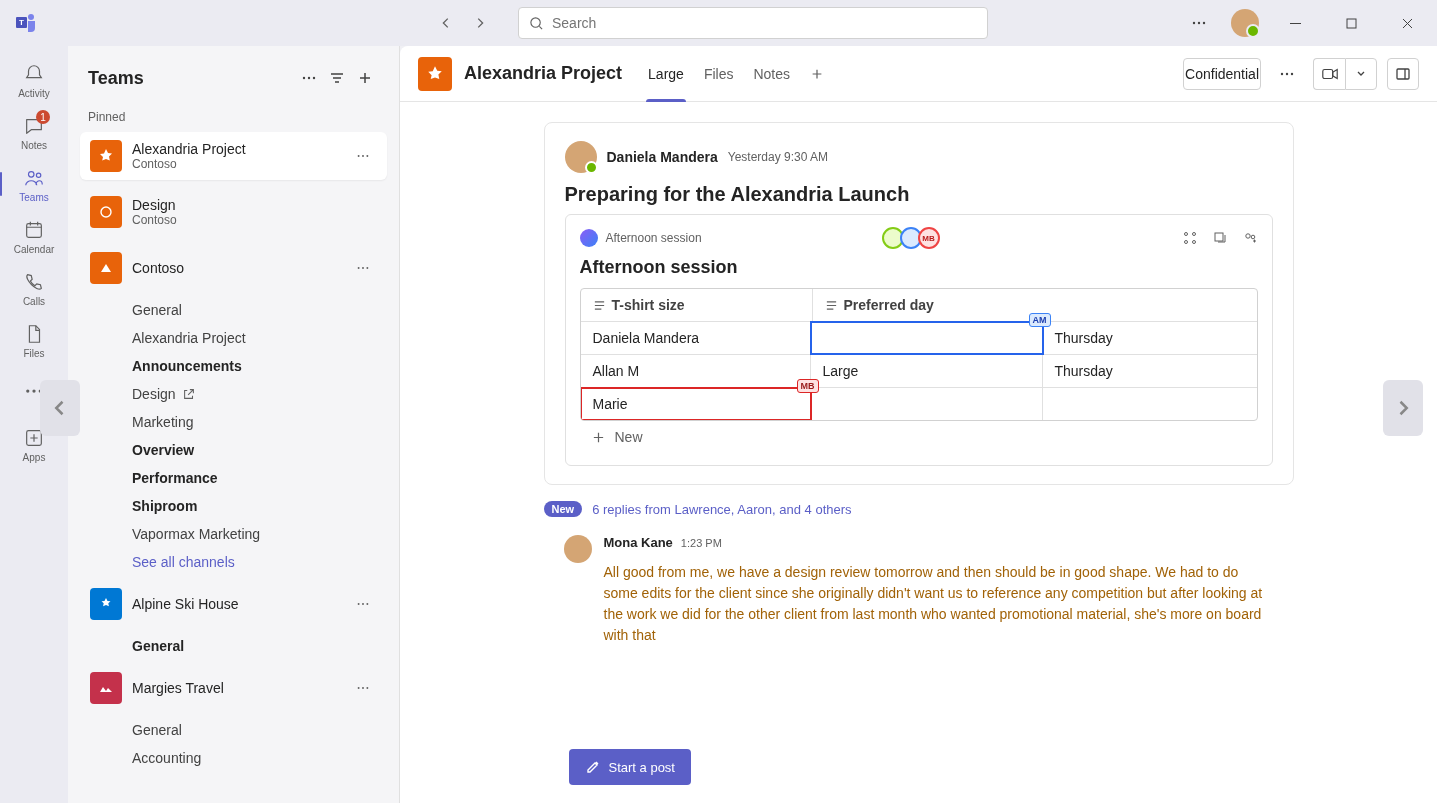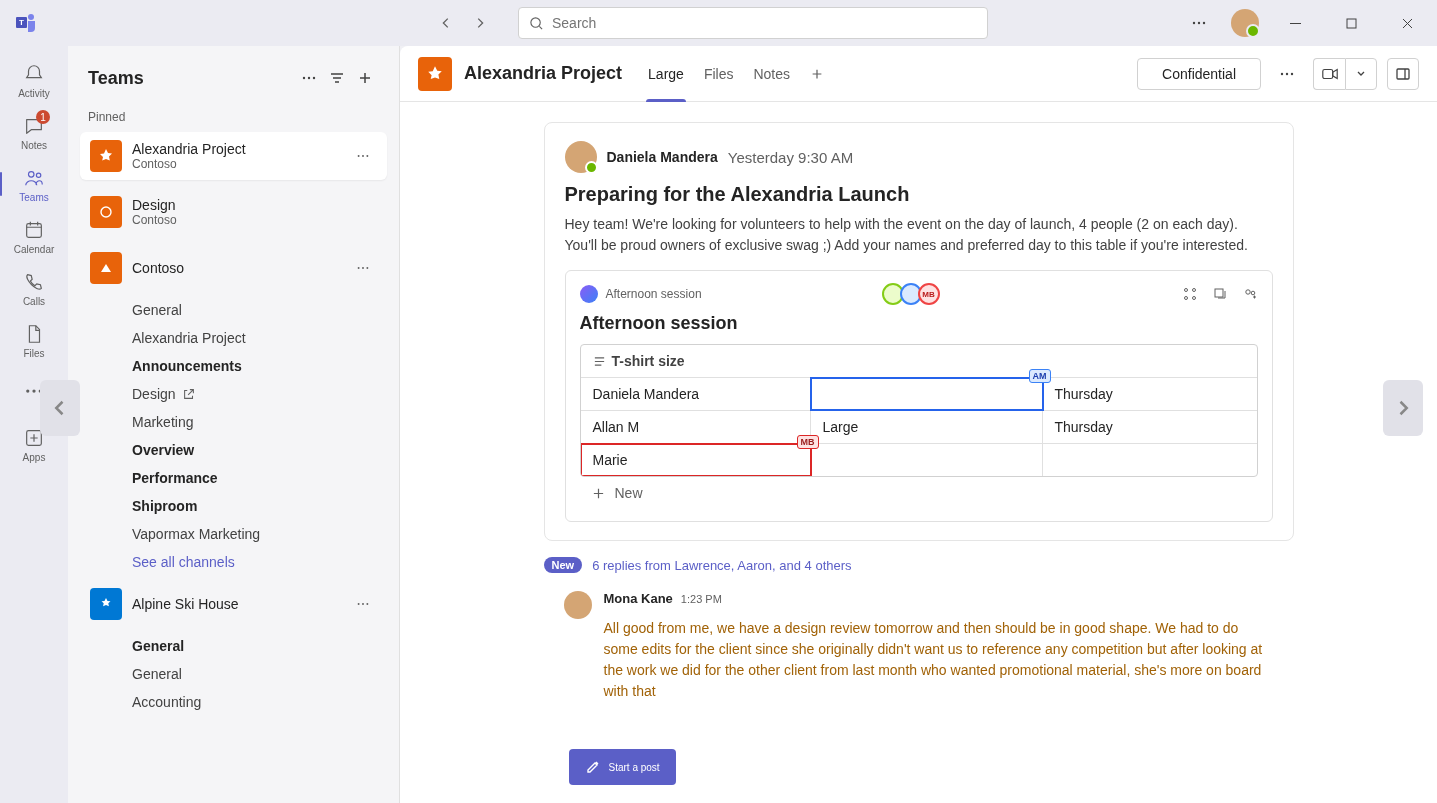--- a/index.html
+++ b/index.html
@@ -43,33 +43,33 @@
 .channel.link{color:#5b5fc7}
 .channel .ext-icon{margin-left:6px;color:#616161}
 .main{flex:1;background:#fff;display:flex;flex-direction:column;border-radius:8px 0 0 0;position:relative}
 .chan-header{height:56px;display:flex;align-items:center;padding:0 18px;border-bottom:1px solid #e5e5e5}
 .chan-icon{width:34px;height:34px;border-radius:4px;background:#e8630a;display:flex;align-items:center;justify-content:center;margin-right:12px}
 .chan-title{font-size:18px;font-weight:700;color:#242424;margin-right:16px}
 .tab{font-size:14px;color:#616161;padding:0 10px;height:56px;display:flex;align-items:center;cursor:pointer;position:relative}
 .tab.active{color:#242424;font-weight:400}
 .tab.active::after{content:"";position:absolute;bottom:0;left:8px;right:8px;height:3px;background:#5b5fc7;border-radius:3px 3px 0 0}
 .hdr-right{margin-left:auto;display:flex;align-items:center;gap:10px}
-.btn-outline{height:32px;padding:0 24px;border:1px solid #d1d1d1;border-radius:4px;background:#fff;font-size:14px;color:#242424;cursor:pointer}
+.btn-outline{height:32px;padding:0 1px;border:1px solid #d1d1d1;border-radius:4px;background:#fff;font-size:14px;color:#242424;cursor:pointer}
 .icon-btn{width:32px;height:32px;display:flex;align-items:center;justify-content:center;border:1px solid #d1d1d1;border-radius:4px;cursor:pointer;color:#424242}
 .icon-btn.borderless{border:none}
 .meet-group{display:flex}
 .meet-group .icon-btn:first-child{border-radius:4px 0 0 4px;border-right:none}
 .meet-group .icon-btn:last-child{border-radius:0 4px 4px 0}
 .thread-area{flex:1;overflow-y:auto;padding:20px 60px 80px;display:flex;flex-direction:column;align-items:center}
 .post{width:750px;background:#fff;border:1px solid #e5e5e5;border-radius:8px;padding:18px 20px;margin-bottom:16px}
 .post-hdr{display:flex;align-items:center;gap:10px;margin-bottom:10px}
 .post-avatar{width:32px;height:32px;border-radius:50%;background:#d4a574;position:relative;flex-shrink:0}
 .post-avatar::after{content:"";position:absolute;bottom:-1px;right:-1px;width:9px;height:9px;background:#6bb700;border:2px solid #fff;border-radius:50%}
 .post-author{font-size:14px;font-weight:600;color:#242424}
-.post-time{font-size:15px;color:#616161}
+.post-time{font-size:12px;color:#616161}
 .post-title{font-size:20px;font-weight:700;color:#242424;margin:6px 0 8px}
 .post-body{font-size:14px;color:#424242;line-height:1.5;margin-bottom:14px}
 .loop-card{border:1px solid #e0e0e0;border-radius:6px;padding:12px 14px}
 .loop-hdr{display:flex;align-items:center;margin-bottom:8px}
 .loop-logo{width:18px;height:18px;border-radius:50%;background:linear-gradient(135deg,#8b5cf6,#3b82f6);margin-right:8px}
 .loop-label{font-size:12px;color:#616161;flex:0 0 auto}
 .presence-stack{display:flex;gap:-4px;margin-left:180px}
 .presence-dot{width:22px;height:22px;border-radius:50%;border:2px solid #fff;position:relative}
 .p1{background:#ecfccb;border-color:#84cc16}
 .p2{background:#dbeafe;border-color:#3b82f6;margin-left:-4px}
@@ -96,21 +96,21 @@
 .new-pill{background:#5b5fc7;color:#fff;font-size:11px;padding:2px 8px;border-radius:10px;font-weight:600}
 .reply-link{font-size:13px;color:#5b5fc7;cursor:pointer}
 .reply{width:750px;display:flex;gap:12px;padding:8px 20px}
 .reply-avatar{width:28px;height:28px;border-radius:50%;background:#d4a574;flex-shrink:0}
 .reply-content{flex:1}
 .reply-hdr{display:flex;align-items:center;gap:8px;margin-bottom:12px}
 .reply-author{font-size:13px;font-weight:600;color:#242424}
 .reply-time{font-size:11px;color:#616161}
 .reply-body{font-size:14px;color:#a16207;line-height:1.5}
 .compose{position:absolute;bottom:18px;left:50%;transform:translateX(-350px)}
-.start-post{height:36px;padding:12px 16px;background:#5b5fc7;color:#fff;border:none;border-radius:4px;font-size:10px;display:flex;align-items:center;gap:8px;cursor:pointer}
+.start-post{height:36px;padding:12px 16px;background:#5b5fc7;color:#fff;border:none;border-radius:4px;font-size:13px;display:flex;align-items:center;gap:8px;cursor:pointer}
 .nav-float{position:absolute;width:40px;height:56px;background:#e1e1e8;border-radius:6px;display:flex;align-items:center;justify-content:center;color:#616161;cursor:pointer;top:380px}
 .nav-float.left{left:40px}
 .nav-float.right{right:14px}
 svg{display:block}
 .ch-icon{color:#616161}
 </style>
 </head>
 <body>
 
 <div class="titlebar">
@@ -338,20 +338,35 @@
       <div class="sb-hdr-btn">
           <svg width="14" height="14" viewBox="0 0 16 16">
             <circle cx="3" cy="8" r="1.1" fill="#616161"></circle>
             <circle cx="8" cy="8" r="1.1" fill="#616161"></circle>
             <circle cx="13" cy="8" r="1.1" fill="#616161"></circle>
           </svg>
         </div>
     </div>
     <div class="channel bold">General</div>
 
+    <div class="team-row">
+      <div class="team-icon red">
+          <svg width="16" height="16" viewBox="0 0 16 16">
+            <path d="M2 12l3-5 3 4 2-3 4 4z" fill="#fff"></path>
+          </svg>
+        </div>
+      <div class="pinned-name">Margies Travel</div>
+      <div class="sb-hdr-btn">
+          <svg width="14" height="14" viewBox="0 0 16 16">
+            <circle cx="3" cy="8" r="1.1" fill="#616161"></circle>
+            <circle cx="8" cy="8" r="1.1" fill="#616161"></circle>
+            <circle cx="13" cy="8" r="1.1" fill="#616161"></circle>
+          </svg>
+        </div>
+    </div>
     <div class="channel">General</div>
     <div class="channel">Accounting</div>
   </div>
 
   <div class="main">
     <div class="chan-header">
       <div class="chan-icon">
           <svg width="18" height="18" viewBox="0 0 16 16">
             <path d="M8 1l2 4 4 .5-3 3 .8 4L8 11l-3.8 1.5L5 9 2 6l4-.5z" fill="#fff"></path>
           </svg>
@@ -397,21 +412,20 @@
     </div>
 
     <div class="thread-area">
       <div class="post">
         <div class="post-hdr">
           <div class="post-avatar"></div>
           <span class="post-author">Daniela Mandera</span>
           <span class="post-time">Yesterday 9:30 AM</span>
         </div>
         <div class="post-title">Preparing for the Alexandria Launch</div>
-        <div class="post-body">Hey team! We're looking for volunteers to help with the event on the day of launch, 4 people (2 on each day). You'll be proud owners of exclusive swag ;) Add your names and preferred day to this table if you're interested.</div>
 
         <div class="loop-card">
           <div class="loop-hdr">
             <div class="loop-logo"></div>
             <div class="loop-label">Afternoon session</div>
             <div class="presence-stack">
               <div class="presence-dot p1"></div>
               <div class="presence-dot p2"></div>
               <div class="presence-dot p3">MB</div>
             </div>
@@ -441,20 +455,26 @@
           </div>
           <div class="loop-title">Afternoon session</div>
           <div class="grid">
             <div class="grid-row grid-hdr">
               <div class="grid-cell gc-size">
                   <svg class="ch-icon" width="13" height="13" viewBox="0 0 14 14">
                     <path d="M2 3h10M2 7h10M2 11h7" stroke="currentColor" stroke-width="1.3"></path>
                   </svg>
                   <span>T-shirt size</span>
                 </div>
+              <div class="grid-cell gc-day">
+                  <svg class="ch-icon" width="13" height="13" viewBox="0 0 14 14">
+                    <path d="M2 3h10M2 7h10M2 11h7" stroke="currentColor" stroke-width="1.3"></path>
+                  </svg>
+                  <span>Preferred day</span>
+                </div>
             </div>
             <div class="grid-row">
               <div class="grid-cell gc-name">Daniela Mandera</div>
               <div class="grid-cell gc-size cell-sel-blue">
                   <span class="cell-tag tag-blue">AM</span>
                 </div>
               <div class="grid-cell gc-day">Thursday</div>
             </div>
             <div class="grid-row">
               <div class="grid-cell gc-name">Allan M</div>

